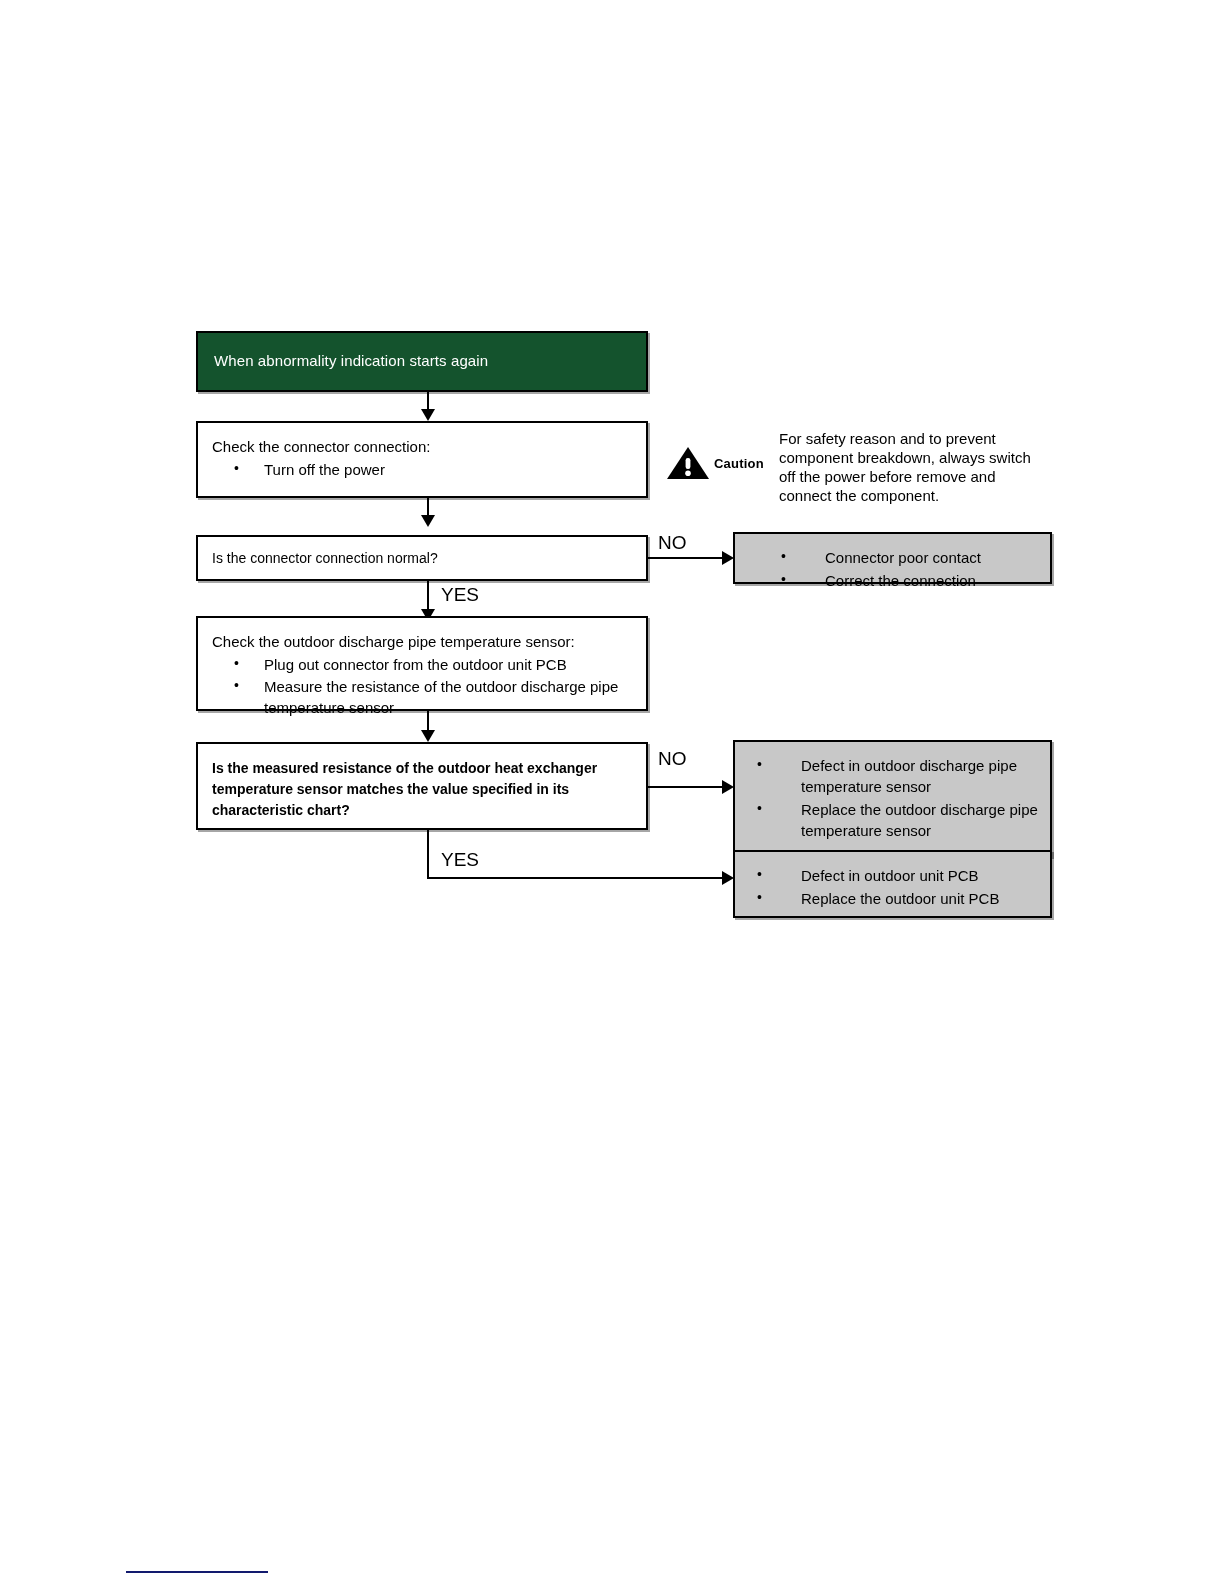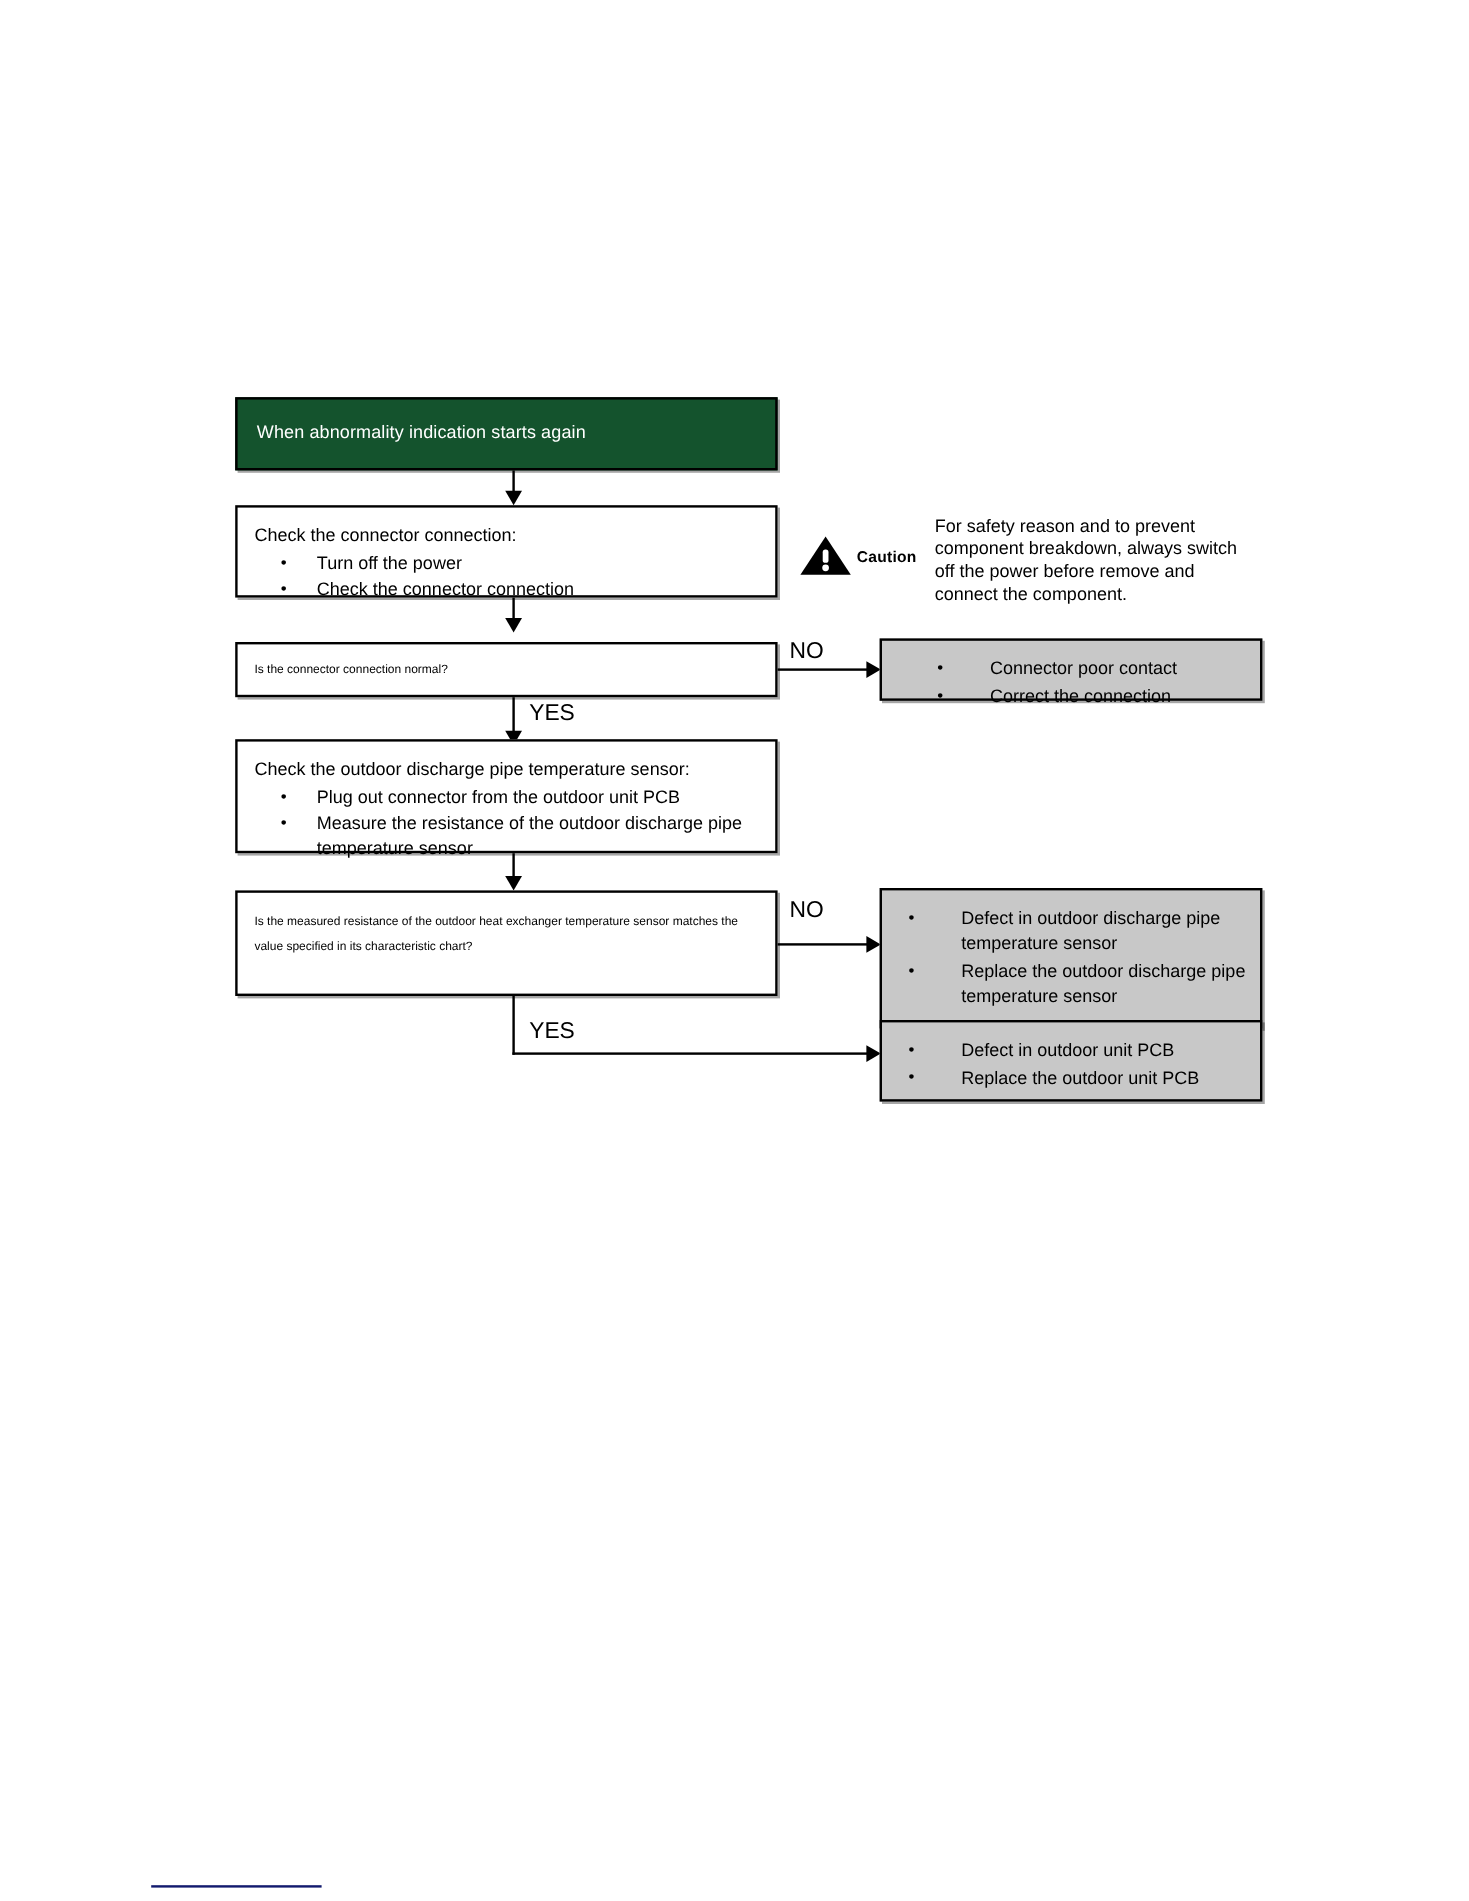--- a/index.html
+++ b/index.html
@@ -44,21 +44,21 @@
     line-height: 19px;
     padding: 18px 0 0 16px;
     letter-spacing: .1px;
   }
   .node-head {
     font-size: 15px;
     line-height: 20px;
     padding: 14px 10px 0 14px;
   }
   .node-q {
-    font-size: 10px;
+    font-size: 14px;
     line-height: 21px;
     padding: 14px 14px 0 14px;
   }
   
   ul.blist {
     list-style: none;
     margin: 2px 0 0 0;
     padding: 0;
   }
   ul.blist li {
@@ -150,21 +150,20 @@
     <div class="node-title">When abnormality indication starts again</div>
   </div>
 
   <div class="vline" style="left:427px; top:392px; height:21px;"></div>
   <div class="arrow-down" style="left:421px; top:409px;"></div>
 
   <div class="node node-process" style="left:196px; top:421px; width:452px; height:77px;">
     <div class="node-head">Check the connector connection:</div>
     <ul class="blist">
       <li>Turn off the power</li>
-      <li>Check the connector connection</li>
     </ul>
   </div>
 
   <div class="caution-mark" style="left:666px; top:445px;">
     <svg width="44" height="36" viewBox="0 0 44 36">
       <path d="M22 2 L43 34 L1 34 Z" fill="#000000"></path>
       <rect x="19.6" y="13" width="4.8" height="11" rx="2.2" fill="#ffffff"></rect>
       <circle cx="22" cy="28.2" r="2.8" fill="#ffffff"></circle>
     </svg>
     <span class="caution-word">Caution</span>
@@ -198,21 +197,21 @@
     <ul class="blist">
       <li>Plug out connector from the outdoor unit PCB</li>
       <li style="max-width:400px;">Measure the resistance of the outdoor discharge pipe temperature sensor</li>
     </ul>
   </div>
 
   <div class="vline" style="left:427px; top:711px; height:24px;"></div>
   <div class="arrow-down" style="left:421px; top:730px;"></div>
 
   <div class="node node-decision" style="left:196px; top:742px; width:452px; height:88px;">
-    <div class="node-q" style="width:404px;">Is the measured resistance of the outdoor heat exchanger temperature sensor matches the value specified in its characteristic chart?</div>
+    <div class="node-q" style="width:404px;font-weight:bold;">Is the measured resistance of the outdoor heat exchanger temperature sensor matches the value specified in its characteristic chart?</div>
   </div>
 
   <div class="hline" style="left:648px; top:786px; width:78px;"></div>
   <div class="arrow-right" style="left:722px; top:780px;"></div>
   <div class="edge-label" style="left:658px; top:750px;">NO</div>
 
   <div class="node node-result" style="left:733px; top:740px; width:319px; height:117px;">
     <ul class="blist">
       <li style="max-width:240px;">Defect in outdoor discharge pipe temperature sensor</li>
       <li style="max-width:250px;">Replace the outdoor discharge pipe temperature sensor</li>

